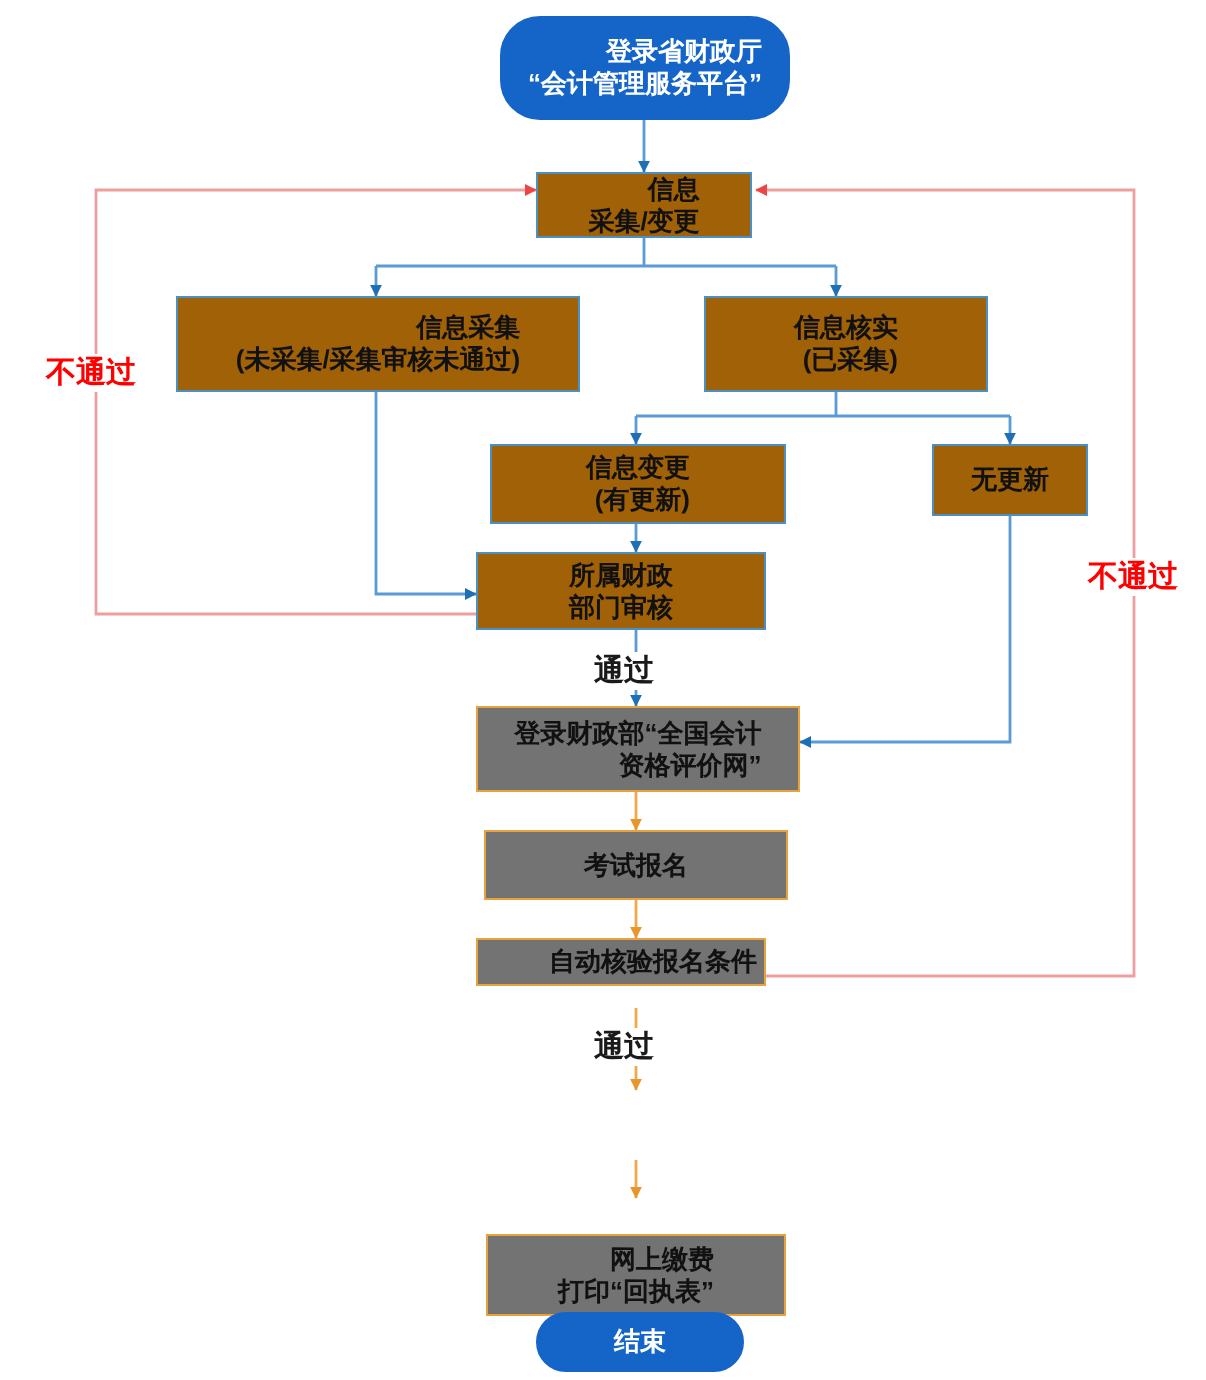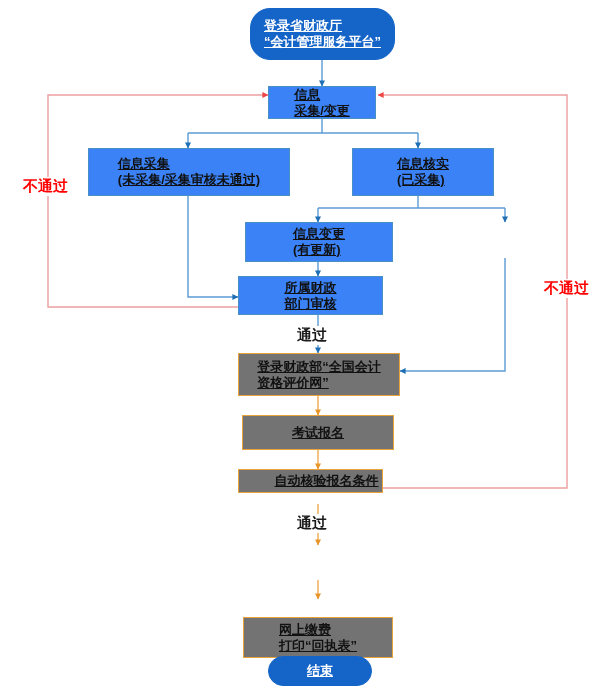--- a/index.html
+++ b/index.html
@@ -23,36 +23,35 @@
     top: 0;
     width: 603px;
     height: 690px;
   }
   .node {
     position: absolute;
     box-sizing: border-box;
     display: flex;
     align-items: center;
     justify-content: center;
-    text-align: left;
+    text-align: right;
     font-weight: bold;
     line-height: 1.22;
     white-space: pre-line;
     z-index: 3;
-    text-decoration: underline;
   }
   .node.terminal {
     background: #1565C8;
     border: 1px solid #1565C8;
     border-radius: 20px;
     color: #ffffff;
     font-size: 13px;
   }
   .node.blue {
-    background: #3b82f6;
+    background: #a16207;
     border: 1px solid #4A90C4;
     color: #111111;
     font-size: 13px;
   }
   .node.orange {
     background: #737373;
     border: 1px solid #E8A33D;
     color: #111111;
     font-size: 13px;
   }
@@ -145,20 +144,23 @@
   <div class="node blue" style="left:352px; top:148px; width:142px; height:48px;">
     <span>信息核实
 (已采集)</span>
   </div>
 
   <div class="node blue" style="left:245px; top:222px; width:148px; height:40px;">
     <span>信息变更
 (有更新)</span>
   </div>
 
+  <div class="node blue" style="left:466px; top:222px; width:78px; height:36px;">
+    <span>无更新</span>
+  </div>
 
   <div class="node blue" style="left:238px; top:276px; width:145px; height:39px;">
     <span>所属财政
 部门审核</span>
   </div>
 
   <div class="node orange" style="left:238px; top:353px; width:162px; height:43px;">
     <span>登录财政部“全国会计
 资格评价网”</span>
   </div>

